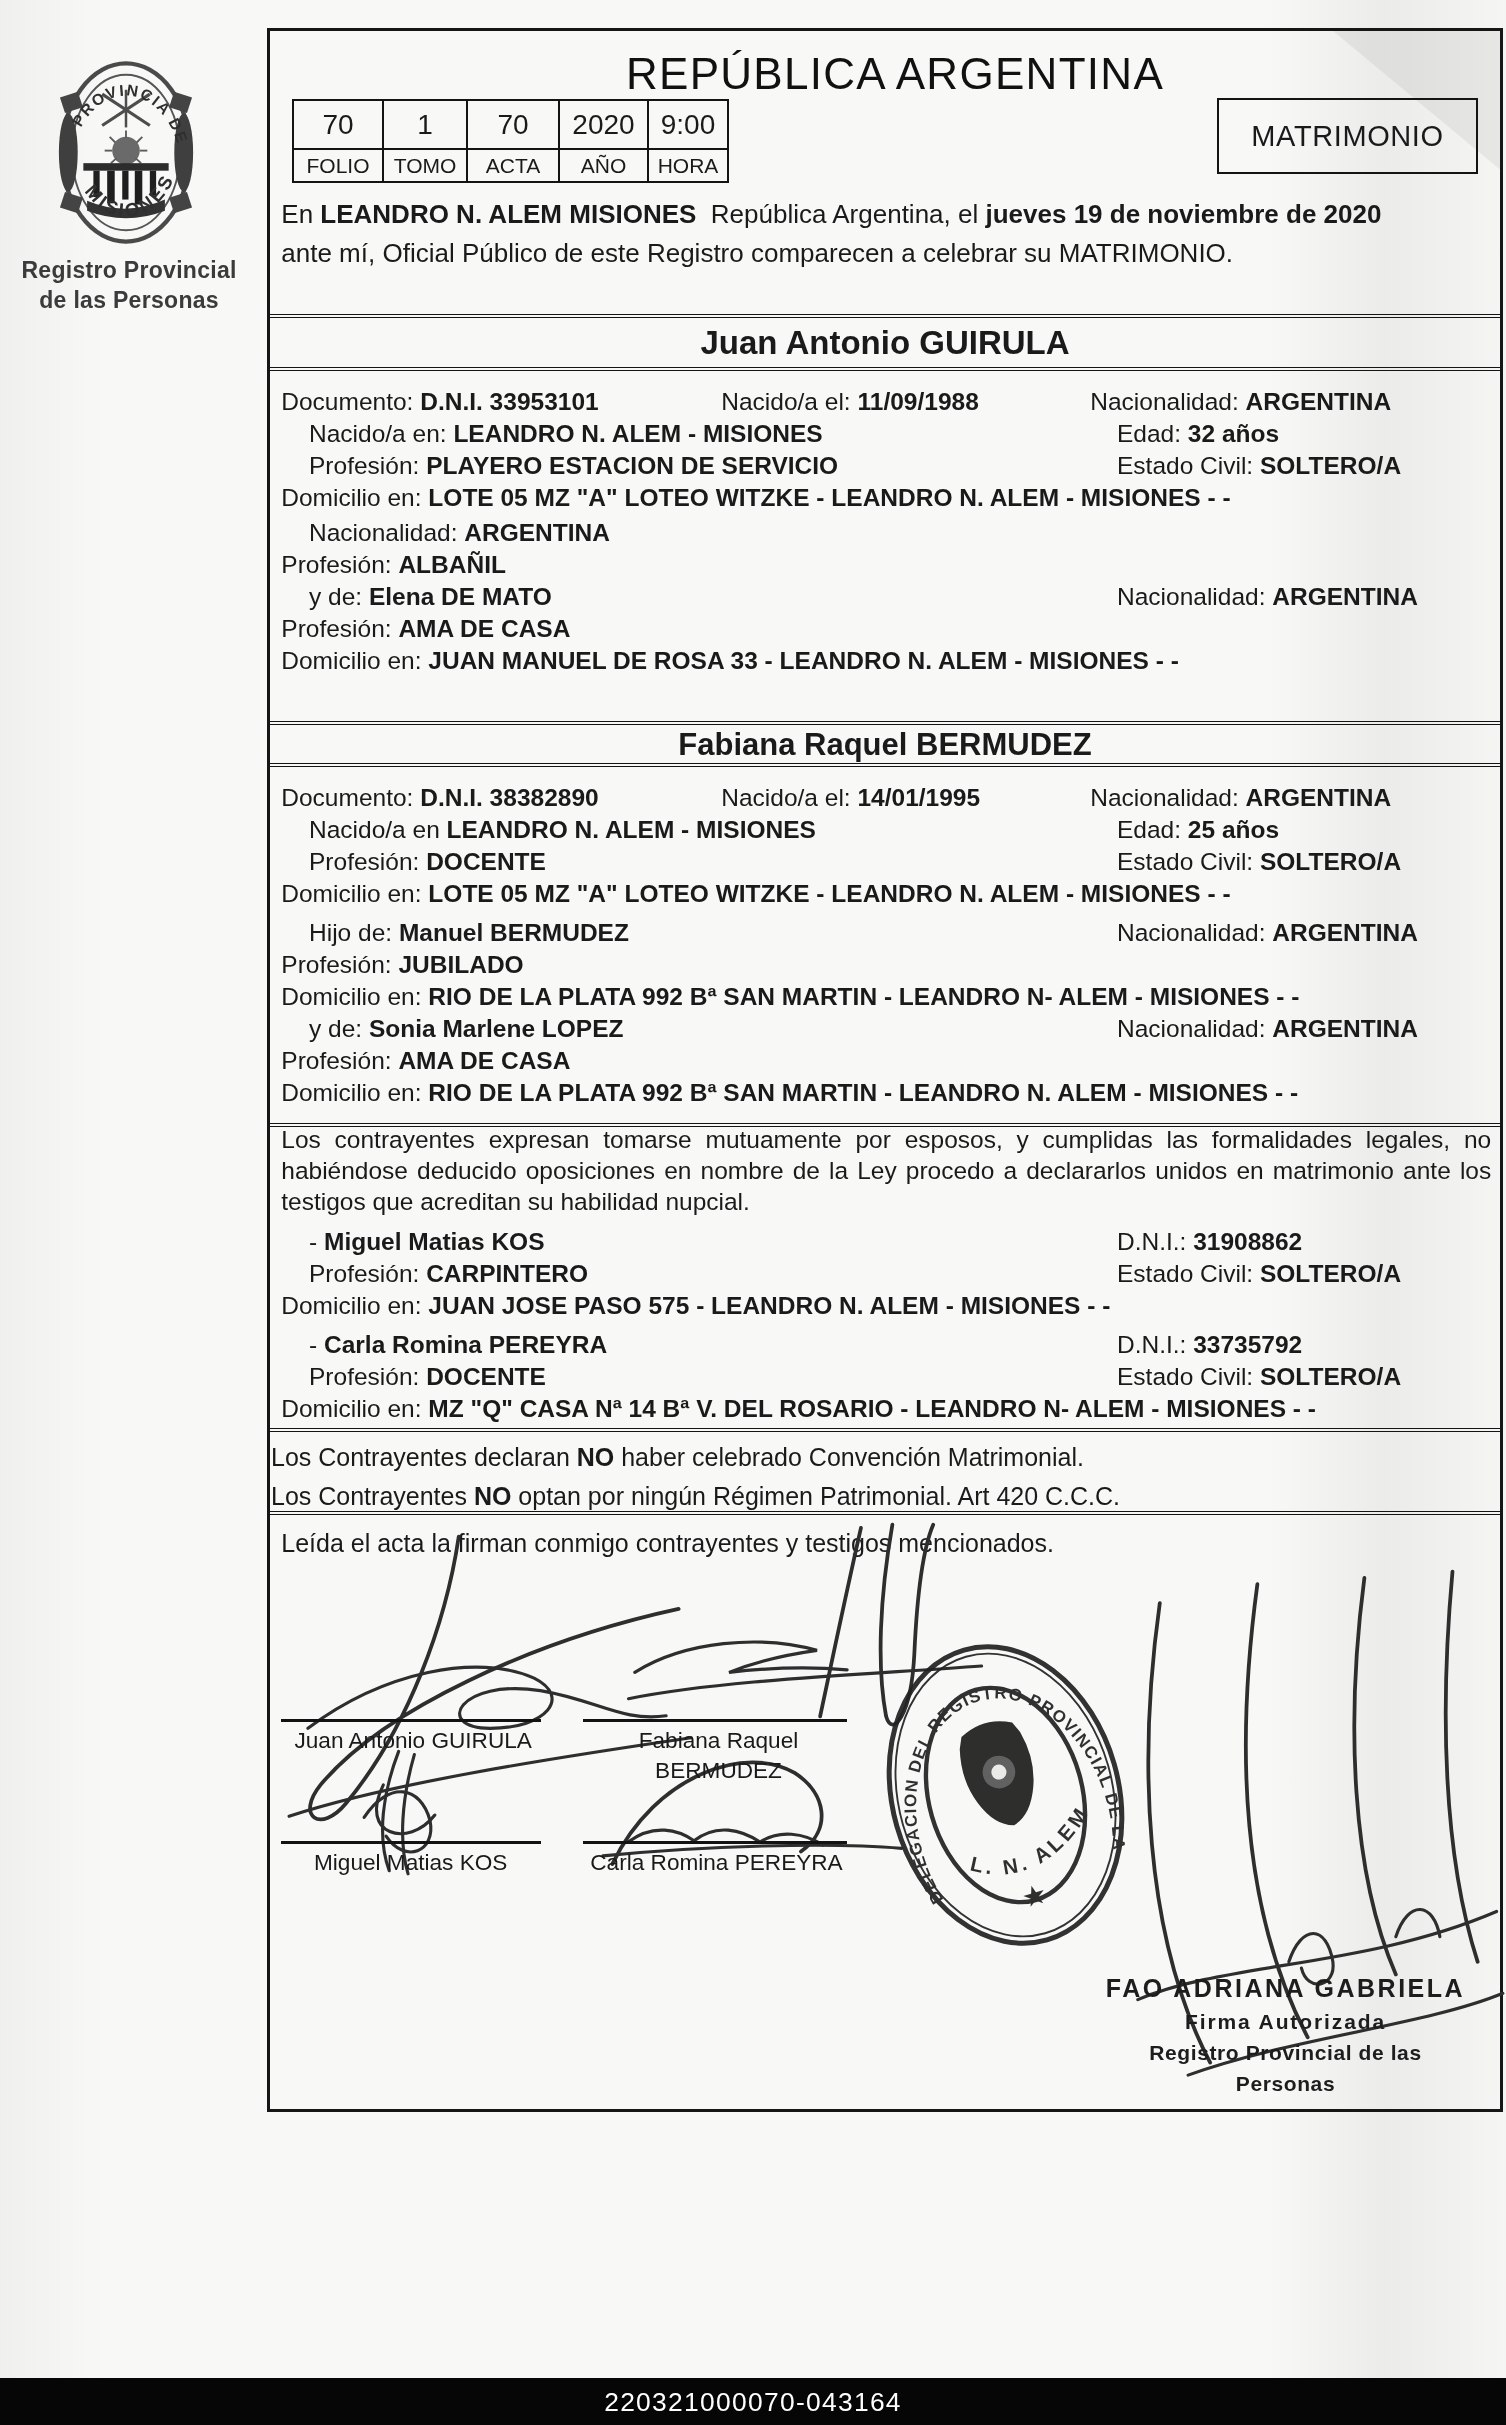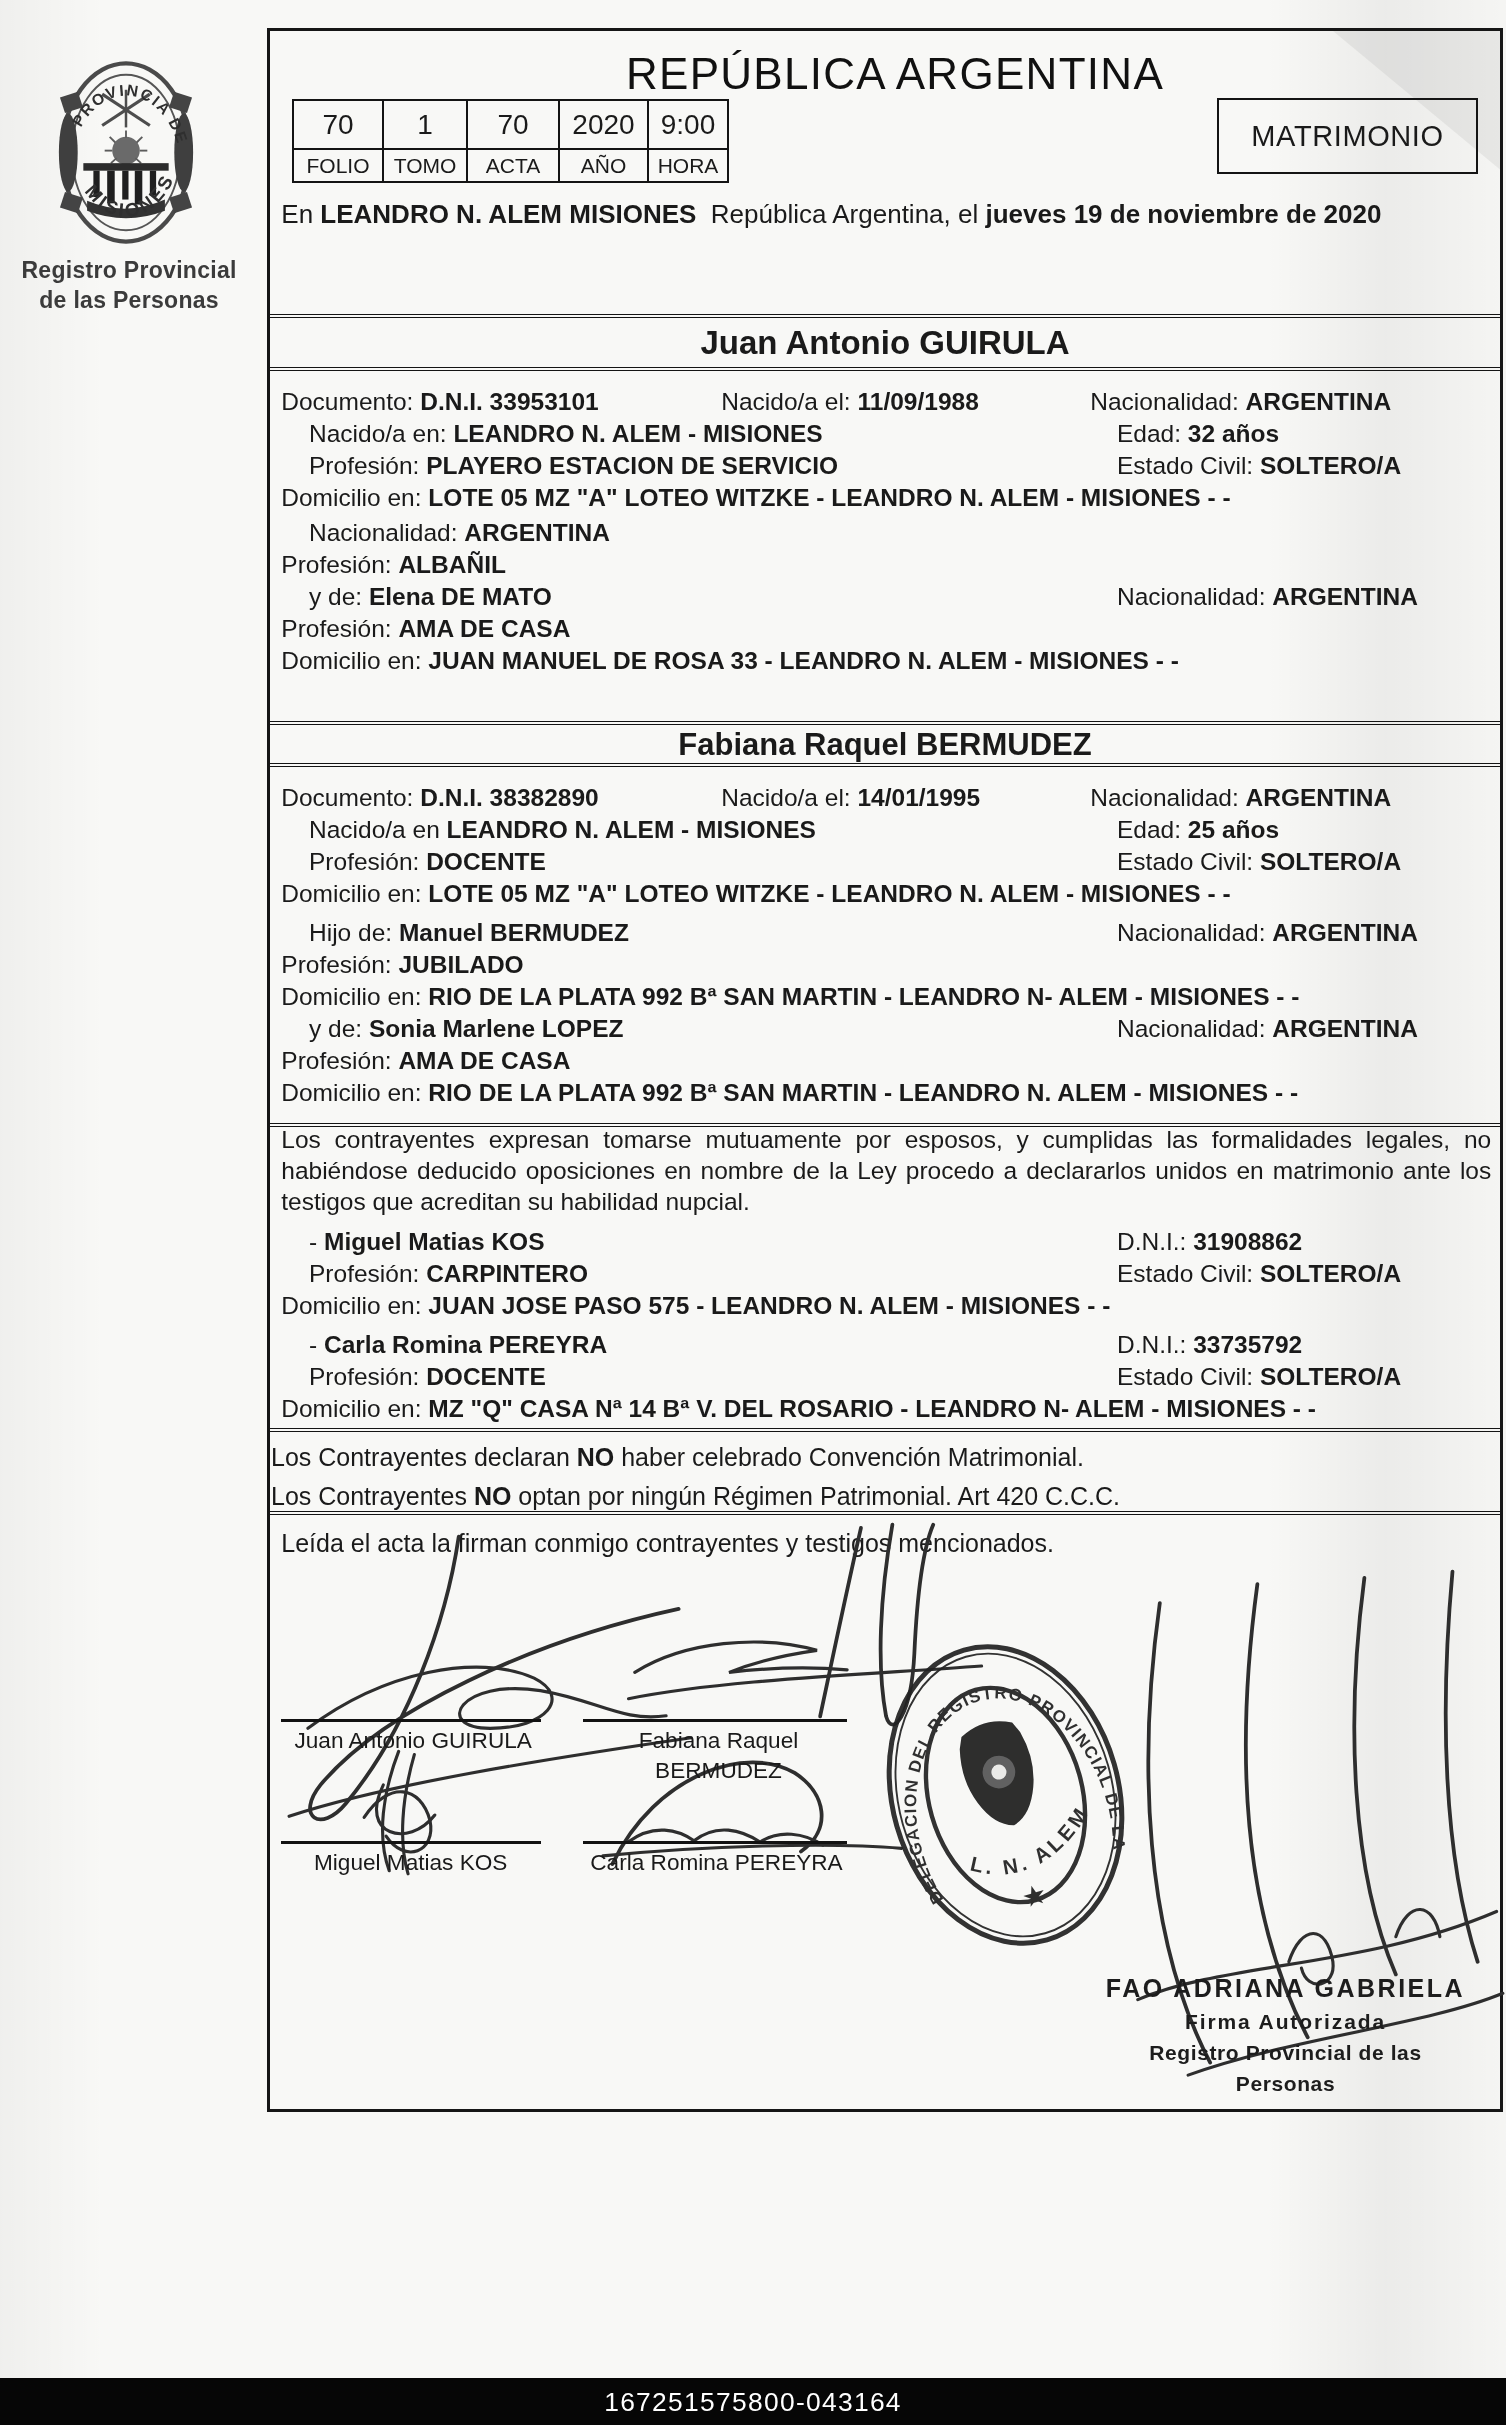--- a/index.html
+++ b/index.html
@@ -155,20 +155,21 @@
       <div class="c l br">TOMO</div>
       <div class="c l br">ACTA</div>
       <div class="c l br">AÑO</div>
       <div class="c l">HORA</div>
     </div>
 
     <div class="mat-box">MATRIMONIO</div>
 
     <div class="intro">
       <div><span>En </span><b>LEANDRO N. ALEM MISIONES</b><span>&nbsp; República Argentina, el </span><b>jueves 19 de noviembre de 2020</b></div>
+      <div>ante mí, Oficial Público de este Registro comparecen a celebrar su MATRIMONIO.</div>
     </div>
 
     <div class="divider d1"></div>
     <div class="sec-title t-groom">Juan Antonio GUIRULA</div>
     <div class="divider d2"></div>
 
     <div class="rows rg-main">
       <div class="row g3">
         <span><span>Documento: </span><b>D.N.I. 33953101</b></span>
         <span><span>Nacido/a el: </span><b>11/09/1988</b></span>
@@ -366,16 +367,16 @@
     </svg>
 
     <div class="official">
       <div class="o1">FAO ADRIANA GABRIELA</div>
       <div class="o2">Firma Autorizada</div>
       <div class="o3">Registro Provincial de las Personas</div>
     </div>
   </div>
 
   <div class="bottom-bar">
-    <span>167251575800-043164</span>
+    <span>220321000070-043164</span>
   </div>
 </div>
 
 
 </body></html>

